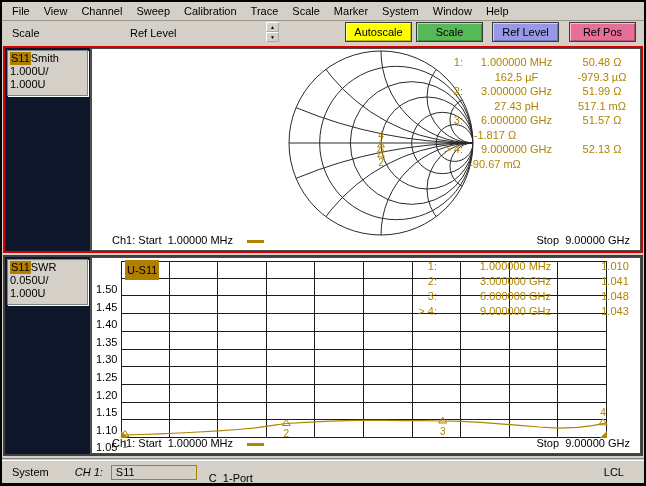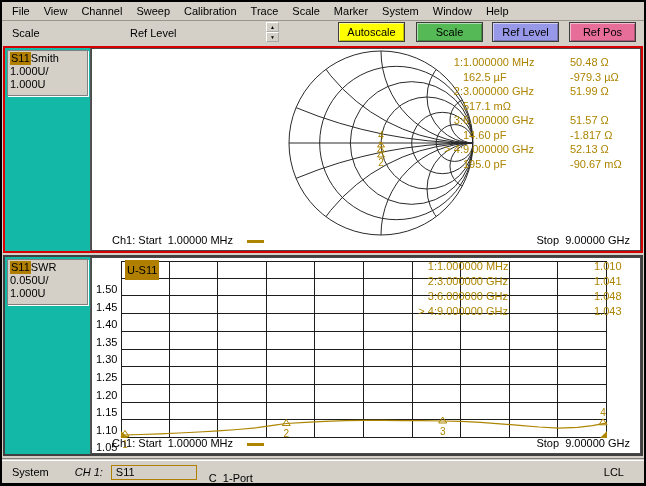--- a/index.html
+++ b/index.html
@@ -22,48 +22,48 @@
               font-size:11px; font-family:Liberation Serif, serif; padding:0 3px;
               border:2px inset #808080; background:#fff;margin-top:35px; }
   .spinner { position:absolute; left:264px; top:1px; width:13px; height:20px;
              display:flex; flex-direction:column; }
   .spin-btn { flex:1; font-size:5px; line-height:8px; text-align:center;
               background:#d4d0c8; border:1px outset #fff; color:#000; cursor:default; }
   .tb-btn { position:absolute; top:1px; width:67px; height:20px; font-size:11px;
             text-align:center; line-height:18px; border:1px solid #3c3c3c;
             box-shadow: inset 1px 1px 0 rgba(255,255,255,.55), inset -1px -1px 0 rgba(0,0,0,.25);
             cursor:default; }
-  .btn-autoscale { left:336px; background:#ffff00; }
+  .btn-autoscale { left:343px; background:#ffff00; }
   .btn-scale     { left:414px; background:#55b955; }
   .btn-reflevel  { left:490px; background:#9898e8; }
   .btn-refpos    { left:567px; background:#e86e9a; }
 
   
   .panels { position:absolute; left:1px; top:44px; width:640px; }
   .panel { width:640px; display:flex; background:#d4d0c8; }
   .panel.active   { border:2px solid #d60000; }
   .panel.inactive { border:2px solid #404040; }
   .panel-top { height:207px; margin-bottom:2px; }
   .panel-bot { height:201px; }
-  .sidebar { width:86px; background:#14b8a6; border-right:1px solid #555; padding:2px; }
+  .sidebar { width:86px; background:#0f172a; border-right:1px solid #555; padding:2px; }
   .infobox { background:#d4d0c8; border:1px solid #808080;
              box-shadow:1px 1px 0 #fff; padding:1px 2px; font-size:11px; line-height:13px;
              color:#000; height:46px; }
   .trace-tag { display:inline-block; background:#b07f00; color:#000; padding:0 1px; }
   .plot { position:relative; flex:1; background:#fff; border:1px solid #4a4a4a; overflow:hidden; }
 
   
   .readout { position:absolute; font-size:11px; color:#ad8500; }
   .readout-top { top:6px; right:6px; }
   .readout-bot { top:1px; right:4px; }
   .m-row { display:flex; height:14.5px; line-height:14.5px; }
   .readout-bot .m-row { height:15px; line-height:15px; }
   .mc-l { width:40px; text-align:right; }
-  .mc-f { width:107px; text-align:left; }
-  .mc-v { width:64px; text-align:left; }
+  .mc-f { width:107px; text-align:center; }
+  .mc-v { width:64px; text-align:center; }
   .readout-bot .mc-f { width:157px; }
   .readout-bot .mc-v { width:42px; }
 
   .freq-line { position:absolute; bottom:4px; font-size:11px; color:#000; white-space:pre; }
   .freq-start { left:20px; }
   .freq-stop  { right:10px; }
   .legend-dash { display:inline-block; width:17px; height:3px; background:#ad8500;
                  margin-left:14px; vertical-align:middle; }
 
   
@@ -183,44 +183,43 @@
               </div>
             </div>
               <div class="m-pair">
               <div class="m-row">
                 <span class="mc-l">2:</span>
                 <span class="mc-f">3.000000 GHz</span>
                 <span class="mc-v">51.99 Ω</span>
               </div>
               <div class="m-row">
                 <span class="mc-l"></span>
+                <span class="mc-f">27.43 pH</span>
                 <span class="mc-v">517.1 mΩ</span>
               </div>
             </div>
               <div class="m-pair">
               <div class="m-row">
                 <span class="mc-l">3:</span>
                 <span class="mc-f">6.000000 GHz</span>
                 <span class="mc-v">51.57 Ω</span>
               </div>
               <div class="m-row">
                 <span class="mc-l"></span>
-                <span class="mc-f">14.60 pF</span>
                 <span class="mc-v">-1.817 Ω</span>
               </div>
             </div>
               <div class="m-pair">
               <div class="m-row">
                 <span class="mc-l">&gt; 4:</span>
                 <span class="mc-f">9.000000 GHz</span>
                 <span class="mc-v">52.13 Ω</span>
               </div>
               <div class="m-row">
                 <span class="mc-l"></span>
-                <span class="mc-f">195.0 pF</span>
                 <span class="mc-v">-90.67 mΩ</span>
               </div>
             </div>
             </div>
           <div class="freq-line freq-start"><span>Ch1: Start  1.00000 MHz</span><span class="legend-dash"></span></div>
           <div class="freq-line freq-stop">Stop  9.00000 GHz</div>
         </div>
       </div>
 
       <div class="panel panel-bot inactive">

